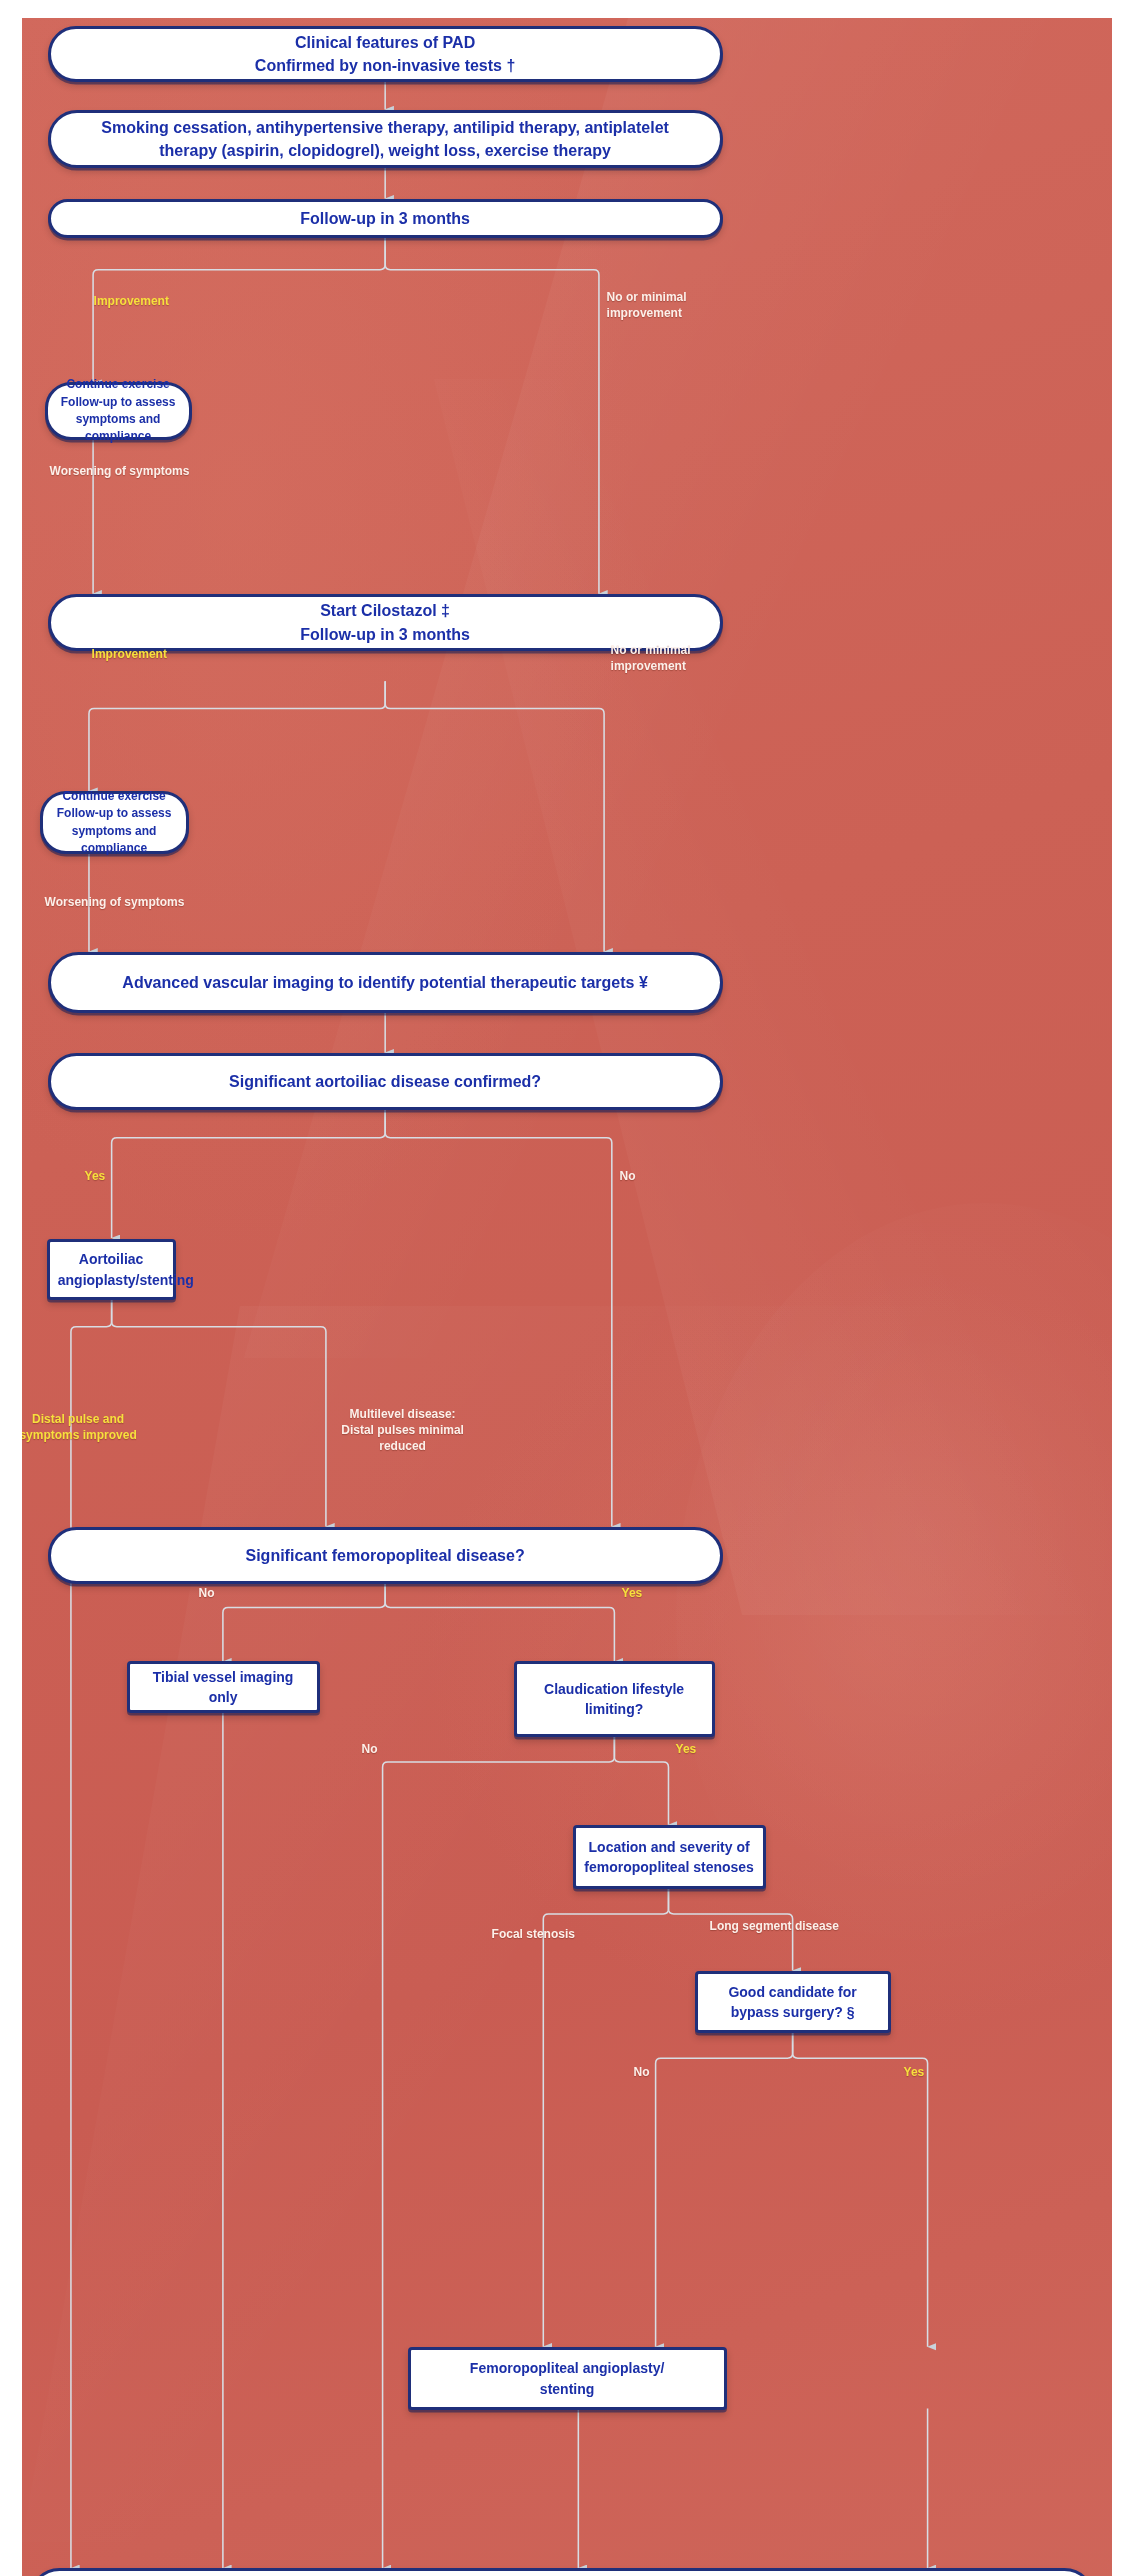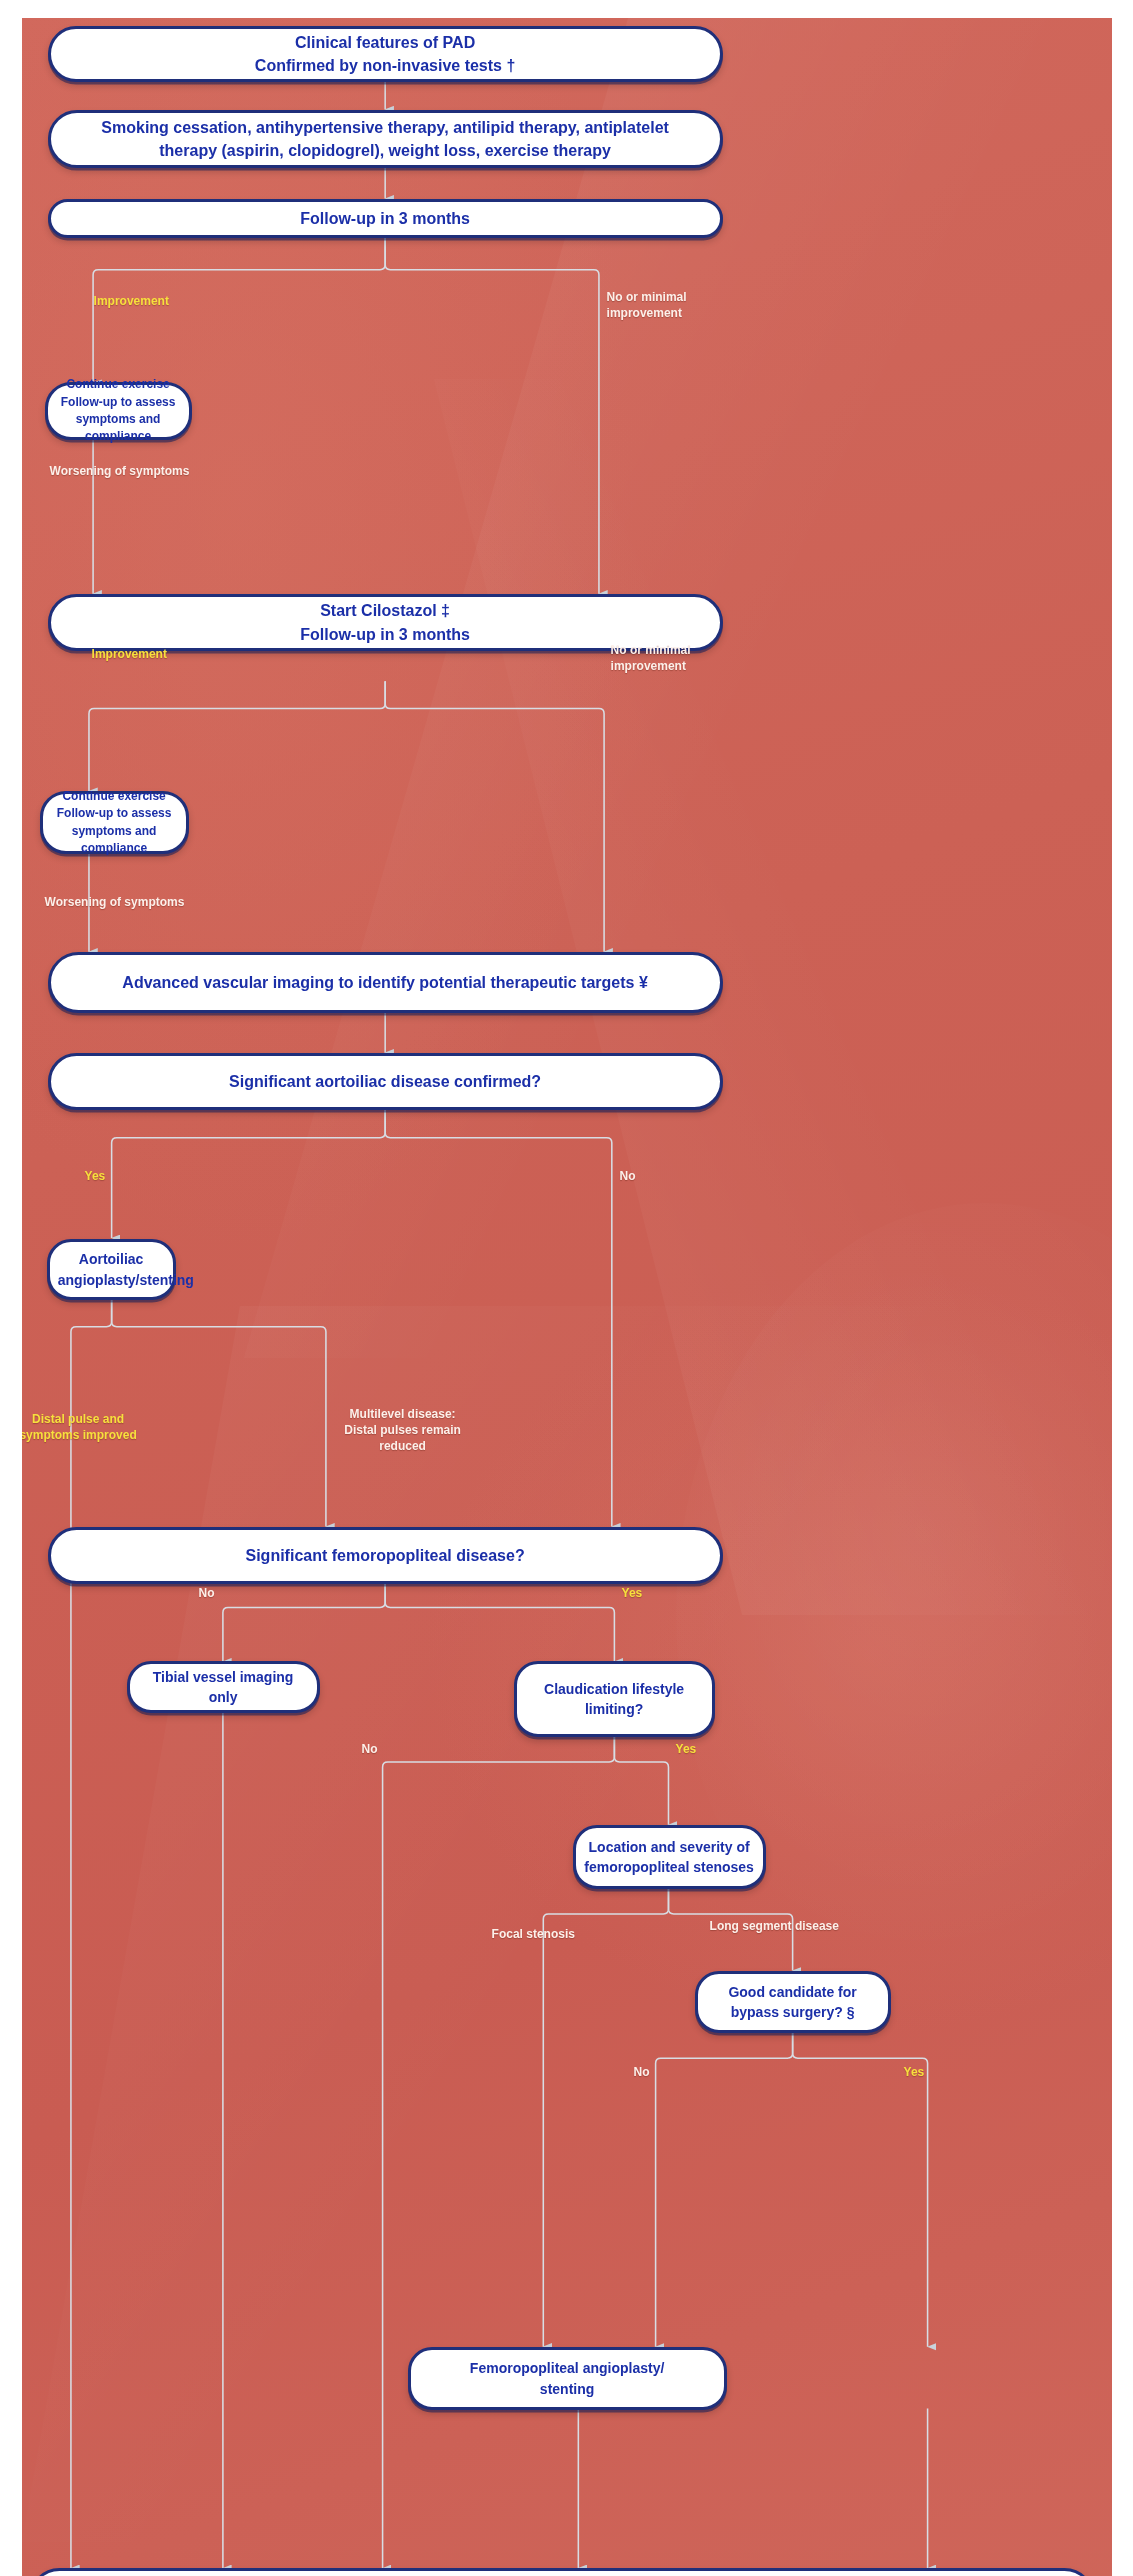--- a/index.html
+++ b/index.html
@@ -30,21 +30,21 @@
     display:flex;align-items:center;justify-content:center;
     text-align:center;
     color:#1b2fa8;
     box-sizing:border-box;
     line-height:1.45;
     padding:3.1px 8.2px;
   }
   .node span{display:block;width:100%;white-space:pre-line;}
 
   .big{border-radius:67px;font-size:16px;font-weight:600;}
-  .mid{border-radius:24px;font-size:14px;font-weight:600;}
+  .mid{border-radius:4px;font-size:14px;font-weight:600;}
   .sml{border-radius:26px;font-size:12px;font-weight:600;}
 
   .lbl{
     position:absolute;font-size:12px;font-weight:700;
     color:#fdf0ea;line-height:1.32;white-space:pre-line;
     text-shadow:0 0.5px 1px rgba(90,25,15,0.35);
   }
   .lbl.yellow{color:#f7e03d;}
   .lbl.center{text-align:center;}
 </style>
@@ -202,21 +202,21 @@
     <div class="lbl" style="left:23px;top:877px;">Worsening of symptoms</div>
 
     <div class="lbl yellow" style="left:63px;top:1151px;">Yes</div>
 
     <div class="lbl" style="left:598px;top:1151px;">No</div>
 
     <div class="lbl yellow center" style="left:-13px;top:1394px;width:139px;">Distal pulse and
 symptoms improved</div>
 
     <div class="lbl center" style="left:309px;top:1389px;width:144px;">Multilevel disease:
-Distal pulses remain
+Distal pulses minimal
 reduced</div>
 
     <div class="lbl" style="left:177px;top:1568px;">No</div>
 
     <div class="lbl yellow" style="left:600px;top:1568px;">Yes</div>
 
     <div class="lbl" style="left:340px;top:1724px;">No</div>
 
     <div class="lbl yellow" style="left:654px;top:1724px;">Yes</div>
 

